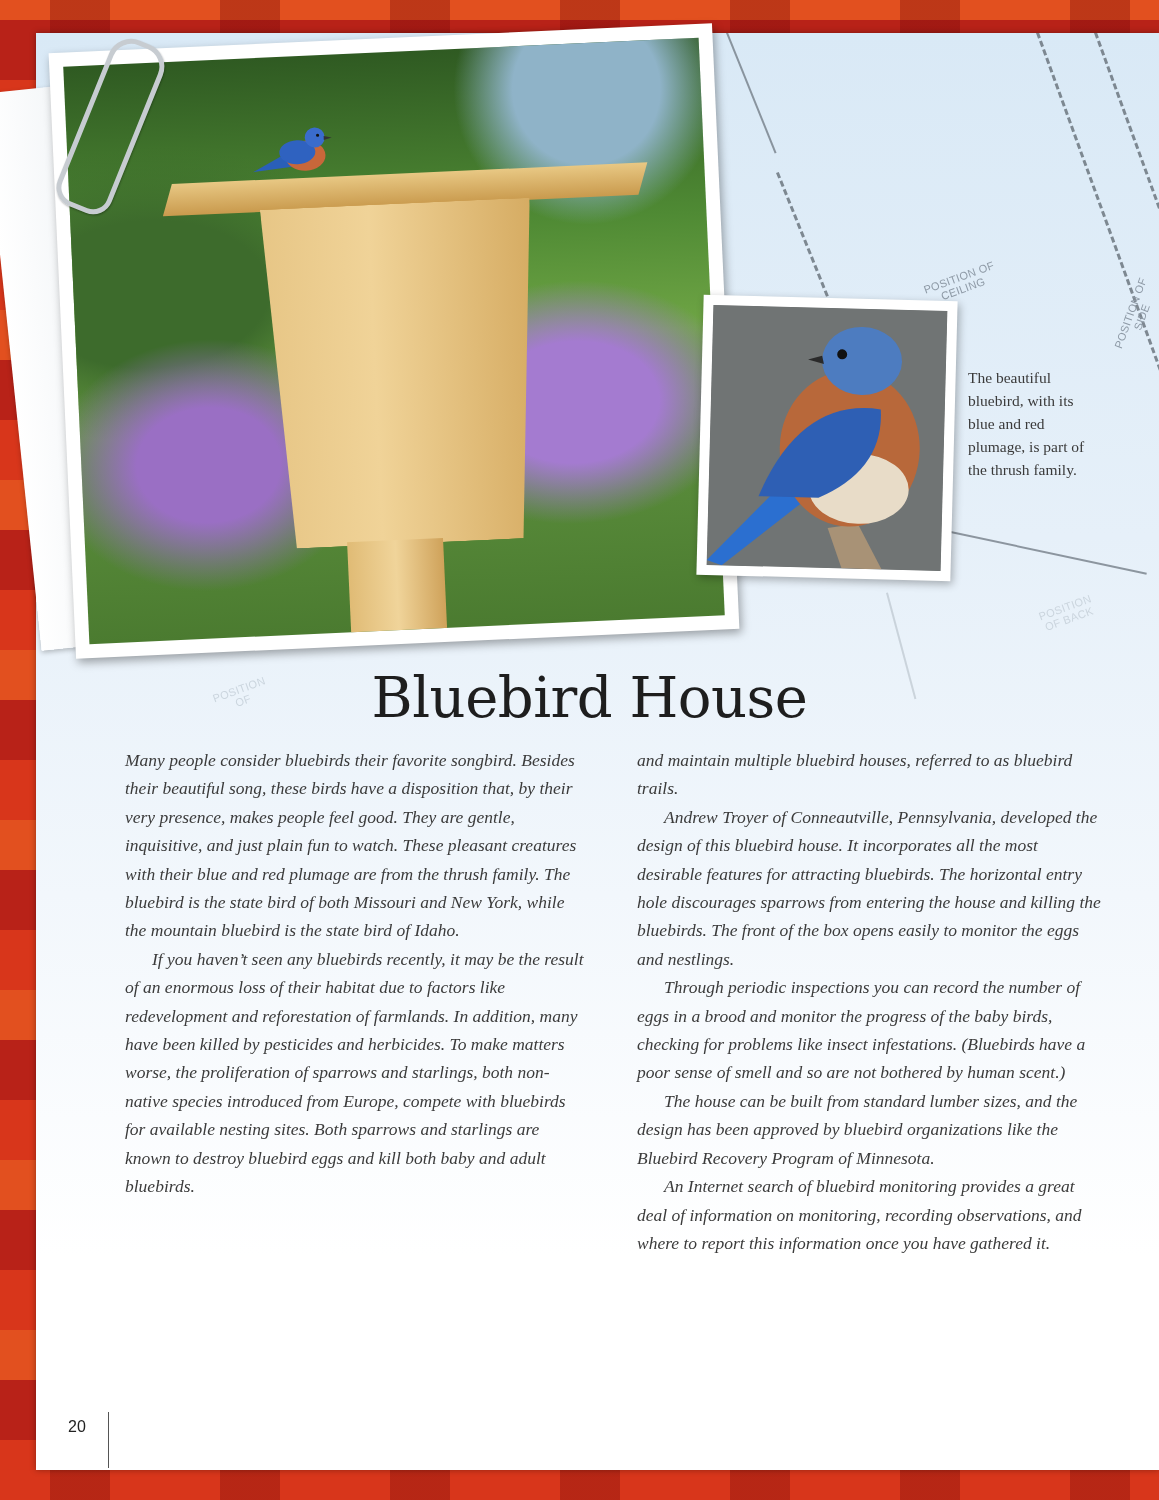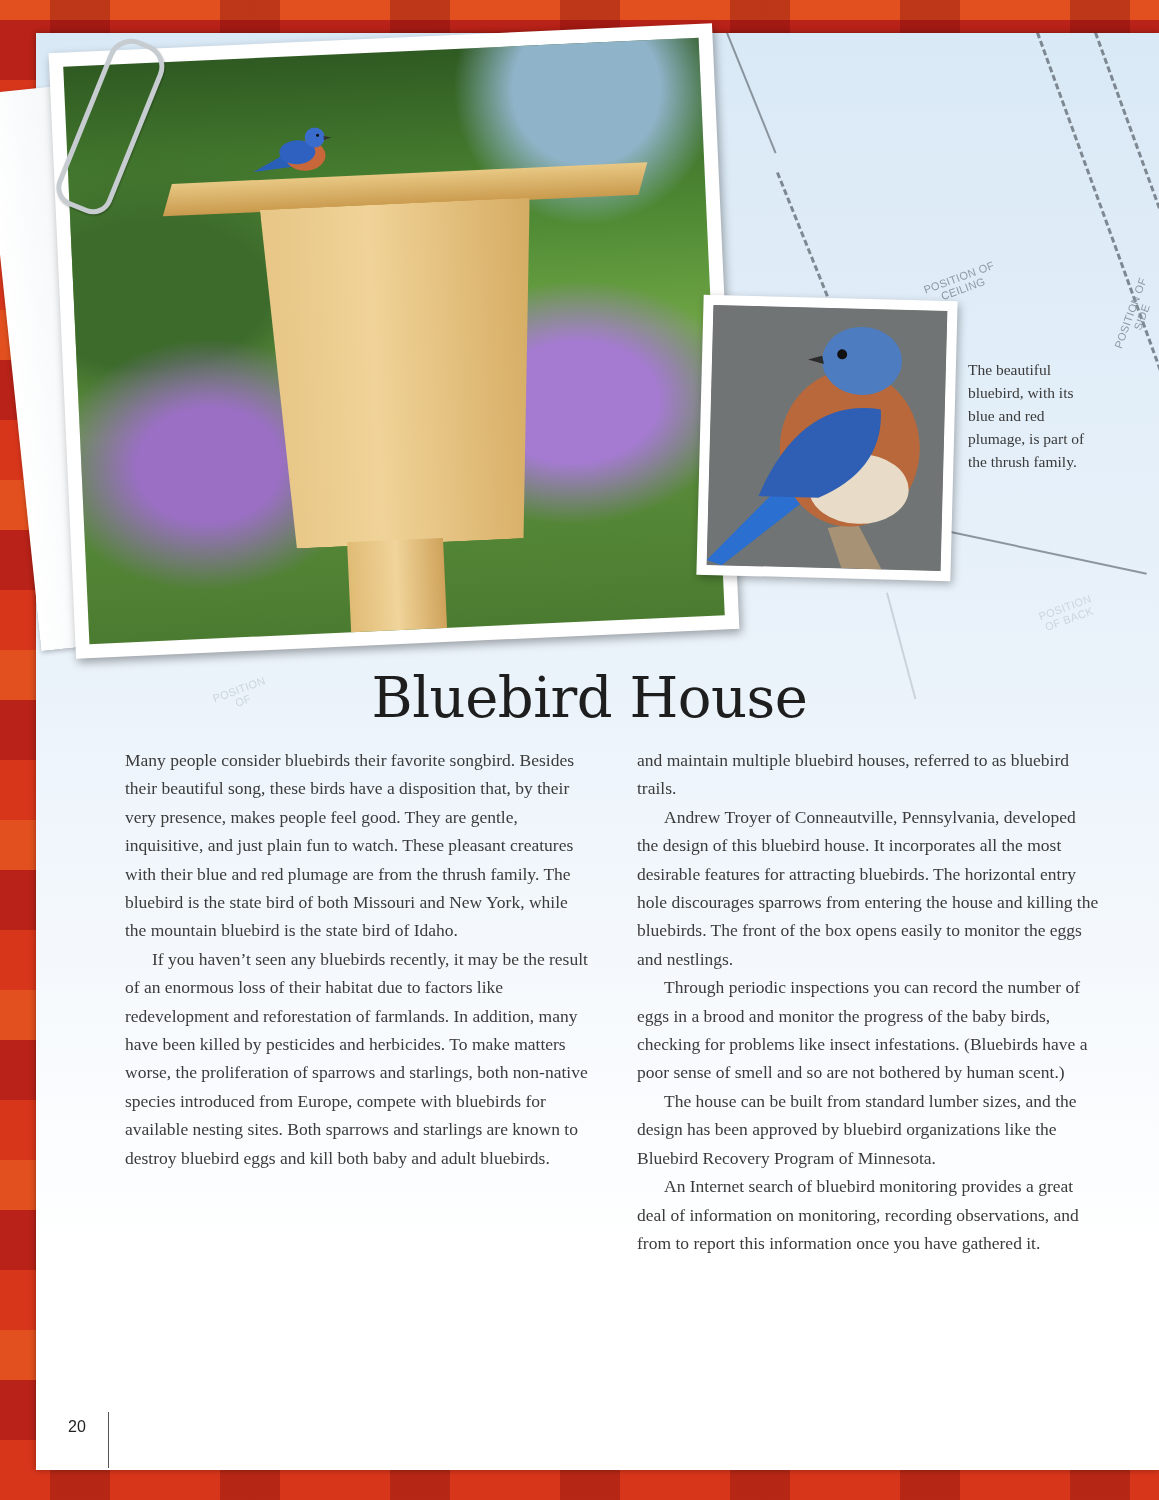--- a/index.html
+++ b/index.html
@@ -52,32 +52,32 @@
     box-shadow: 1px 1px 2px rgba(0,0,0,0.3);
   }
   .bird-photo {
     position: absolute; left: 700px; top: 298px; width: 254px; height: 280px;
     background: #fff; padding: 10px; box-sizing: border-box;
     transform: rotate(1.5deg); box-shadow: 2px 3px 8px rgba(0,0,0,0.3);
   }
   .bird-photo .img { width: 100%; height: 100%; background: #6f7373; position: relative; overflow: hidden; }
 
   .caption {
-    position: absolute; left: 968px; top: 358px; width: 130px;
+    position: absolute; left: 968px; top: 366px; width: 130px;
     font-size: 15.5px; line-height: 23px; color: #3a3a3a;
   }
   .title {
     position: absolute; left: 0; width: 1159px; top: 655px; text-align: center;
     font-family: "DejaVu Serif", serif; font-size: 56px; color: #1e1e1e; letter-spacing: -0.5px;
   }
   .col {
     position: absolute; top: 746px; width: 464px;
     font-size: 17.5px; line-height: 28.4px; color: #3b3b3b;
   }
-  .col p { margin: 0; text-indent: 27px; }
+  .col p { margin: 0; text-indent: 27px; font-style: italic; }
   .col p.noindent { text-indent: 0; }
   .col-left { left: 125px; }
   .col-right { left: 637px; }
 
   .page-num {
     position: absolute; left: 68px; top: 1418px;
     font-family: "Liberation Sans", "DejaVu Sans", sans-serif; font-size: 16px; color: #222;
   }
   .page-rule { position: absolute; left: 108px; top: 1412px; width: 1px; height: 56px; background: #555; }
 </style>
@@ -143,17 +143,17 @@
 <div class="col col-left">
   <p class="noindent">Many people consider bluebirds their favorite songbird. Besides their beautiful song, these birds have a disposition that, by their very presence, makes people feel good. They are gentle, inquisitive, and just plain fun to watch. These pleasant creatures with their blue and red plumage are from the thrush family. The bluebird is the state bird of both Missouri and New York, while the mountain bluebird is the state bird of Idaho.</p>
   <p>If you haven’t seen any bluebirds recently, it may be the result of an enormous loss of their habitat due to factors like redevelopment and reforestation of farmlands. In addition, many have been killed by pesticides and herbicides. To make matters worse, the proliferation of sparrows and starlings, both non-native species introduced from Europe, compete with bluebirds for available nesting sites. Both sparrows and starlings are known to destroy bluebird eggs and kill both baby and adult bluebirds.</p>
 </div>
 
 <div class="col col-right">
   <p class="noindent">and maintain multiple bluebird houses, referred to as bluebird trails.</p>
   <p>Andrew Troyer of Conneautville, Pennsylvania, developed the design of this bluebird house. It incorporates all the most desirable features for attracting bluebirds. The horizontal entry hole discourages sparrows from entering the house and killing the bluebirds. The front of the box opens easily to monitor the eggs and nestlings.</p>
   <p>Through periodic inspections you can record the number of eggs in a brood and monitor the progress of the baby birds, checking for problems like insect infestations. (Bluebirds have a poor sense of smell and so are not bothered by human scent.)</p>
   <p>The house can be built from standard lumber sizes, and the design has been approved by bluebird organizations like the Bluebird Recovery Program of Minnesota.</p>
-  <p>An Internet search of bluebird monitoring provides a great deal of information on monitoring, recording observations, and from to report this information once you have gathered it.</p>
+  <p>An Internet search of bluebird monitoring provides a great deal of information on monitoring, recording observations, and where to report this information once you have gathered it.</p>
 </div>
 
 <div class="page-num">20</div>
 <div class="page-rule"></div>
 
 </body></html>

